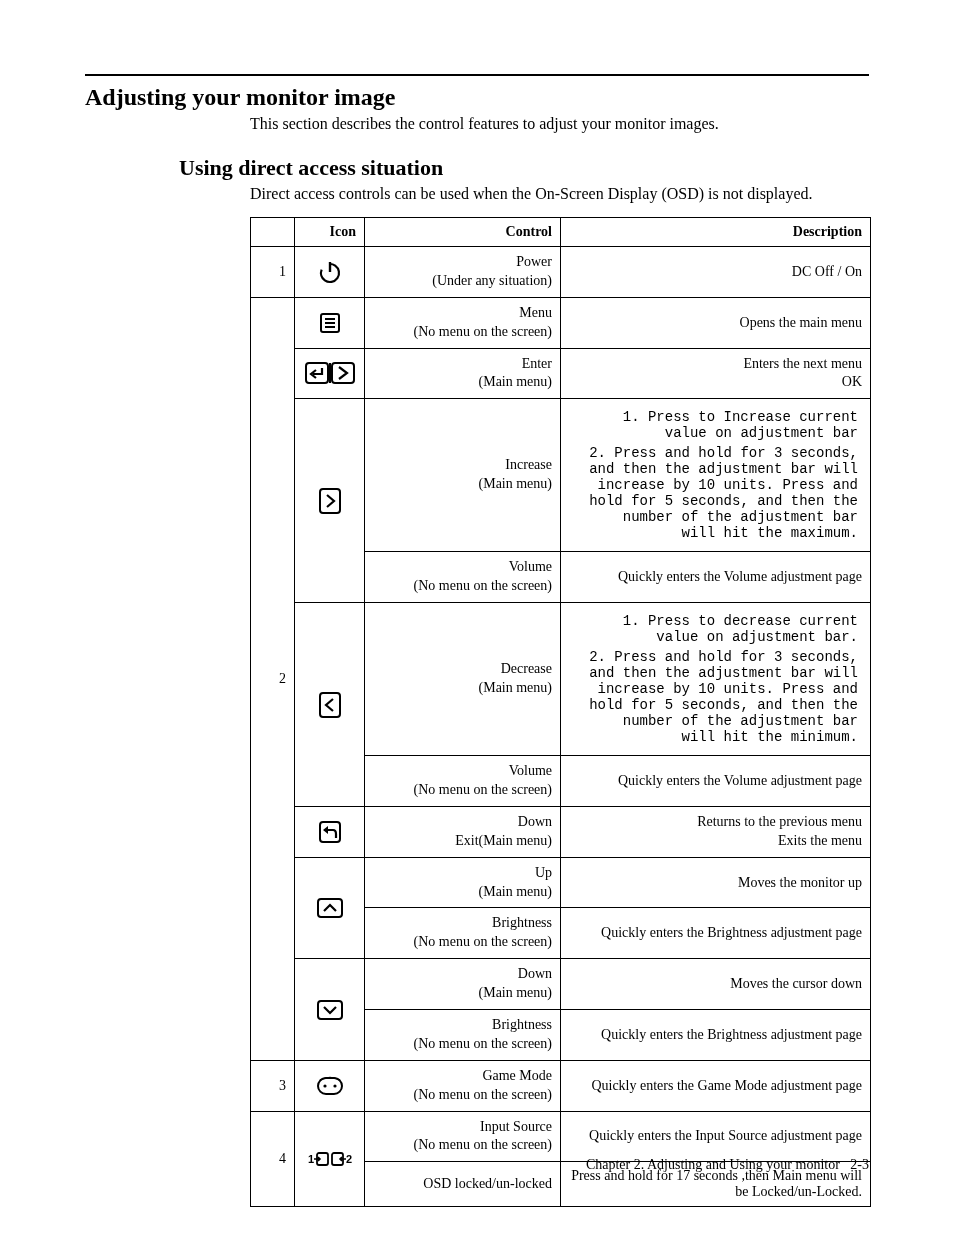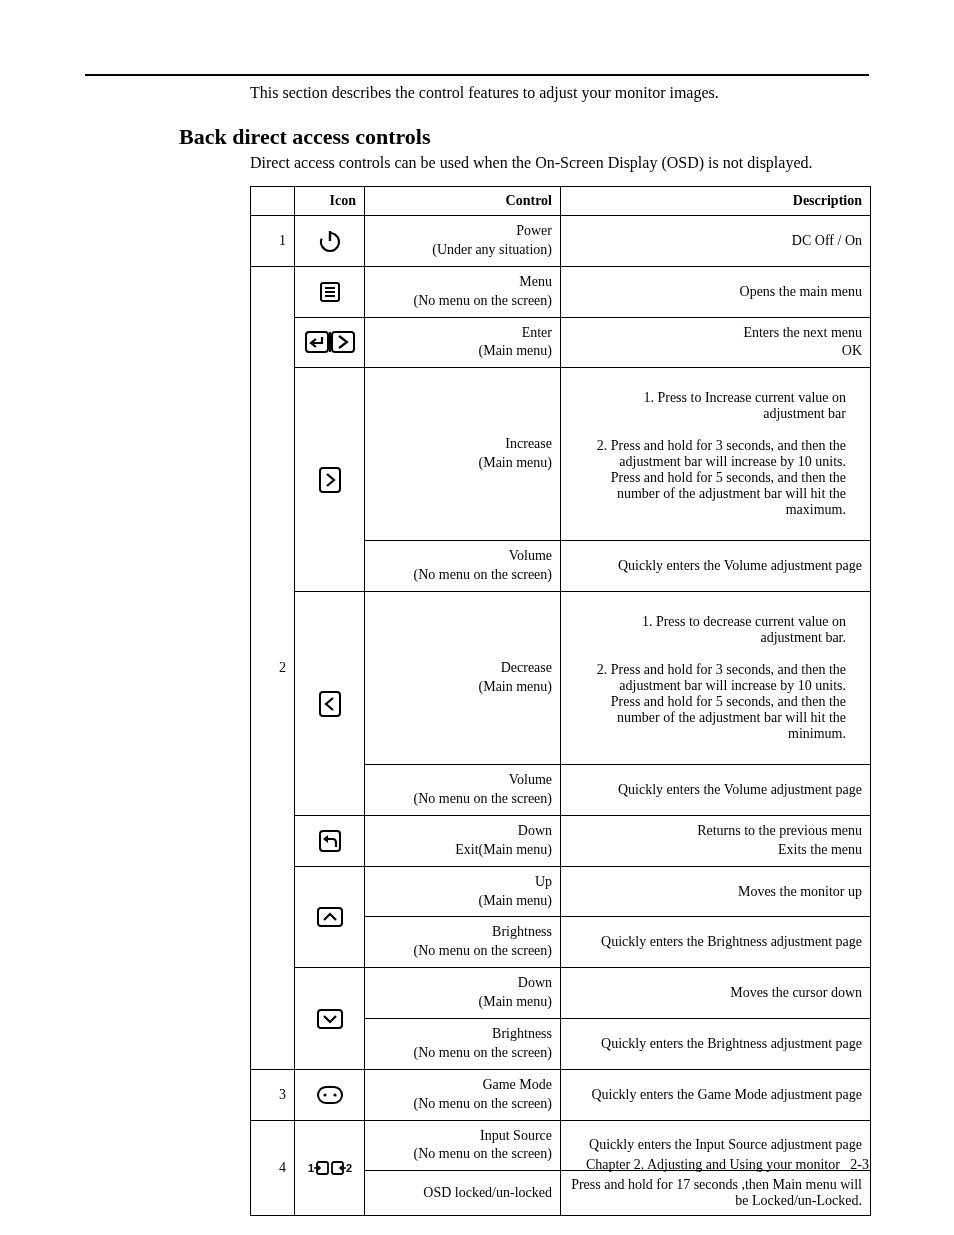--- a/index.html
+++ b/index.html
@@ -68,39 +68,40 @@
     text-align: center;
     vertical-align: middle;
   }
   td.icon-cell {
     text-align: center;
     vertical-align: middle;
     padding: 4px 2px;
   }
   td.icon-cell svg { display: block; margin: 0 auto; }
 
-  .desc-list .item { text-indent: -14px; padding-left: 14px; margin: 16px; }
+  .desc-list .item { text-indent: -14px; padding-left: 14px; margin: 4px; font-family: Liberation Mono, monospace; }
   .ctrl-label { margin: 0; line-height: 1.35; }
 
   .footer {
     position: absolute;
     right: 85px;
     bottom: 62px;
     font-size: 14px;
     text-align: left;
   }
 </style>
 </head>
 <body>
 
 <div class="page">
   <hr class="topline">
+  <h1>Adjusting your monitor image</h1>
   <p class="intro">This section describes the control features to adjust your monitor images.</p>
 
-  <h2>Back direct access controls</h2>
+  <h2>Using direct access situation</h2>
   <p class="intro2">Direct access controls can be used when the On-Screen Display (OSD) is not displayed.</p>
 
   <table class="ctrl">
     <colgroup>
         <col class="c0">
         <col class="c1">
         <col class="c2">
         <col class="c3">
       </colgroup>
     <thead>

